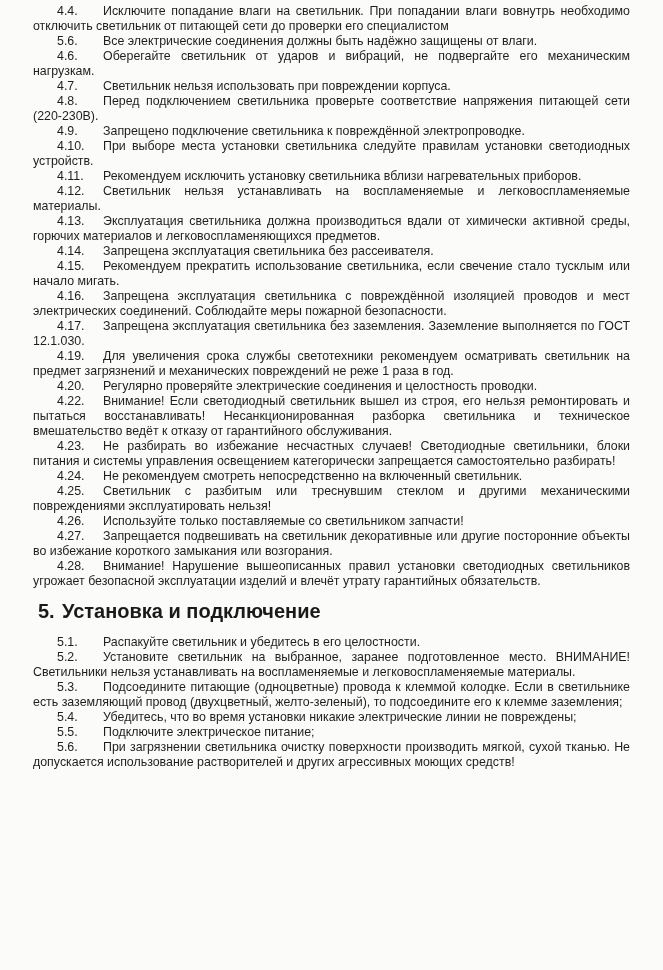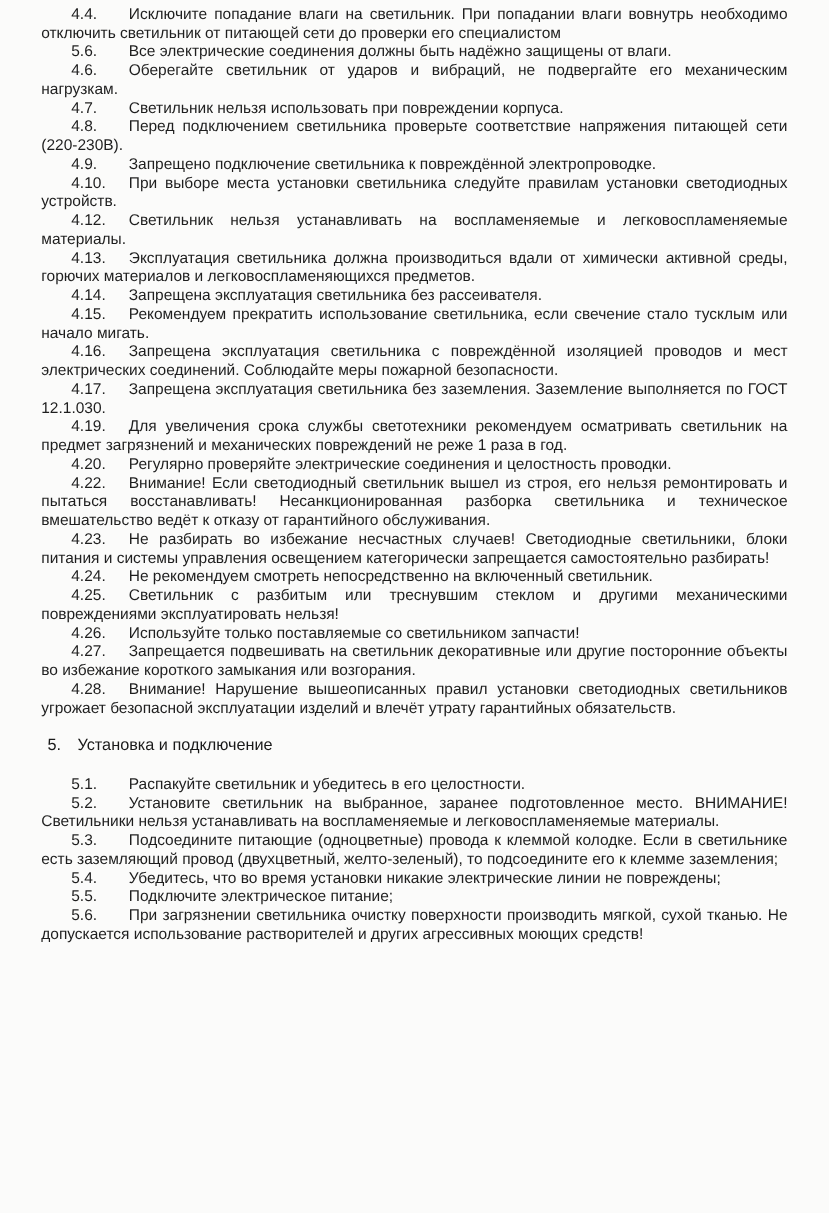--- a/index.html
+++ b/index.html
@@ -25,42 +25,43 @@
   }
   .num {
     display: inline-block;
     width: 70px;
     padding-left: 24px;
     box-sizing: border-box;
   }
   .heading {
     margin: 13px 0 15px 0;
     padding-left: 5px;
-    font-size: 13px;
+    font-size: 20px;
     line-height: 18px;
-    font-weight: normal;
+    font-weight: bold;
     color: #1a1a1a;
   }
   .hnum {
     display: inline-block;
     width: 24px;
   }
 </style>
 </head>
 <body style="background: rgb(251, 251, 250);">
 
 <main class="page" style="color: rgb(30, 30, 30);">
   <section>
       <p class="para"><span class="num">4.4.</span><span>Исключите попадание влаги на светильник. При попадании влаги вовнутрь необходимо отключить светильник от питающей сети до проверки его специалистом</span></p>
       <p class="para"><span class="num">5.6.</span><span>Все электрические соединения должны быть надёжно защищены от влаги.</span></p>
       <p class="para"><span class="num">4.6.</span><span>Оберегайте светильник от ударов и вибраций, не подвергайте его механическим нагрузкам.</span></p>
       <p class="para"><span class="num">4.7.</span><span>Светильник нельзя использовать при повреждении корпуса.</span></p>
       <p class="para"><span class="num">4.8.</span><span>Перед подключением светильника проверьте соответствие напряжения питающей сети (220-230В).</span></p>
       <p class="para"><span class="num">4.9.</span><span>Запрещено подключение светильника к повреждённой электропроводке.</span></p>
       <p class="para"><span class="num">4.10.</span><span>При выборе места установки светильника следуйте правилам установки светодиодных устройств.</span></p>
+      <p class="para"><span class="num">4.11.</span><span>Рекомендуем исключить установку светильника вблизи нагревательных приборов.</span></p>
       <p class="para"><span class="num">4.12.</span><span>Светильник нельзя устанавливать на воспламеняемые и легковоспламеняемые материалы.</span></p>
       <p class="para"><span class="num">4.13.</span><span>Эксплуатация светильника должна производиться вдали от химически активной среды, горючих материалов и легковоспламеняющихся предметов.</span></p>
       <p class="para"><span class="num">4.14.</span><span>Запрещена эксплуатация светильника без рассеивателя.</span></p>
       <p class="para"><span class="num">4.15.</span><span>Рекомендуем прекратить использование светильника, если свечение стало тусклым или начало мигать.</span></p>
       <p class="para"><span class="num">4.16.</span><span>Запрещена эксплуатация светильника с повреждённой изоляцией проводов и мест электрических соединений. Соблюдайте меры пожарной безопасности.</span></p>
       <p class="para"><span class="num">4.17.</span><span>Запрещена эксплуатация светильника без заземления. Заземление выполняется по ГОСТ 12.1.030.</span></p>
       <p class="para"><span class="num">4.19.</span><span>Для увеличения срока службы светотехники рекомендуем осматривать светильник на предмет загрязнений и механических повреждений не реже 1 раза в год.</span></p>
       <p class="para"><span class="num">4.20.</span><span>Регулярно проверяйте электрические соединения и целостность проводки.</span></p>
       <p class="para"><span class="num">4.22.</span><span>Внимание! Если светодиодный светильник вышел из строя, его нельзя ремонтировать и пытаться восстанавливать! Несанкционированная разборка светильника и техническое вмешательство ведёт к отказу от гарантийного обслуживания.</span></p>
       <p class="para"><span class="num">4.23.</span><span>Не разбирать во избежание несчастных случаев! Светодиодные светильники, блоки питания и системы управления освещением категорически запрещается самостоятельно разбирать!</span></p>

